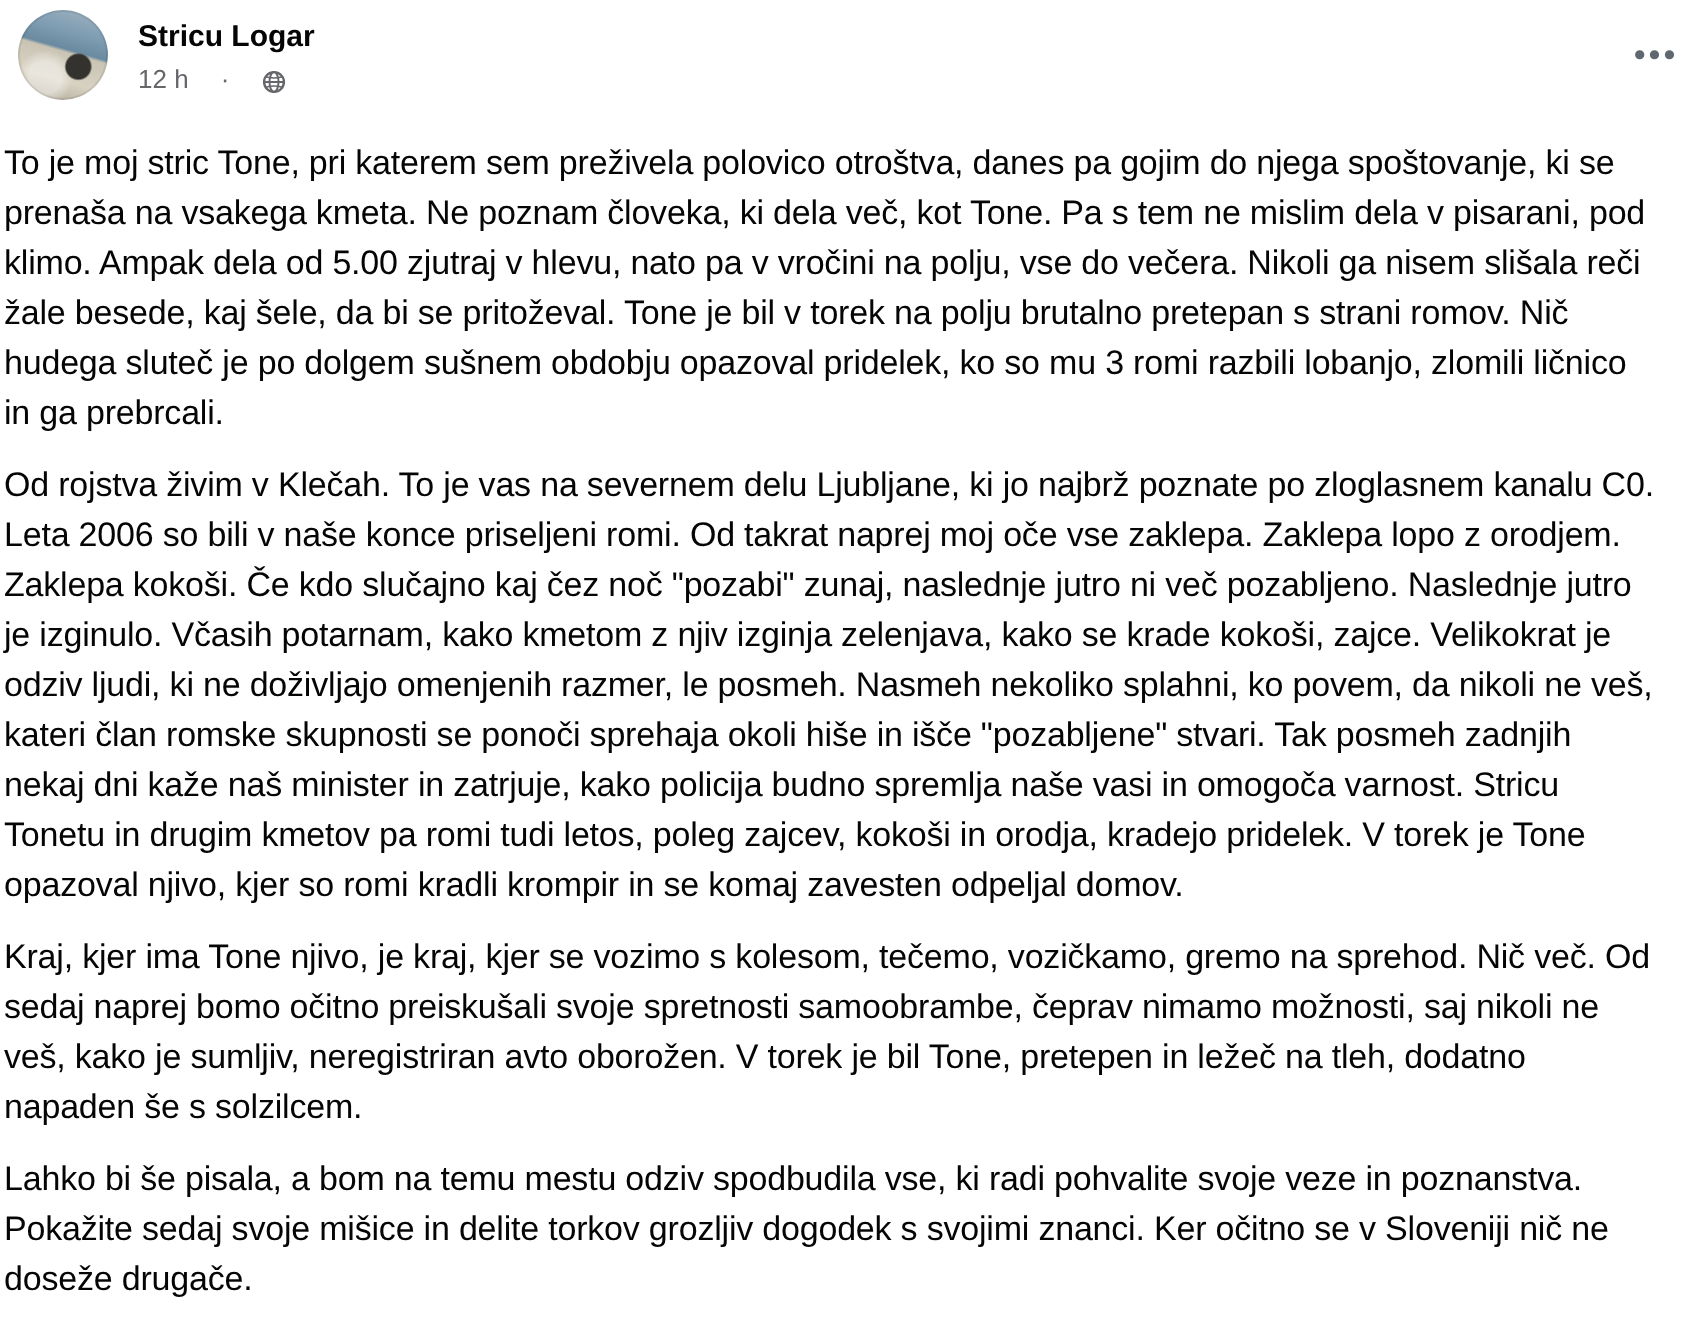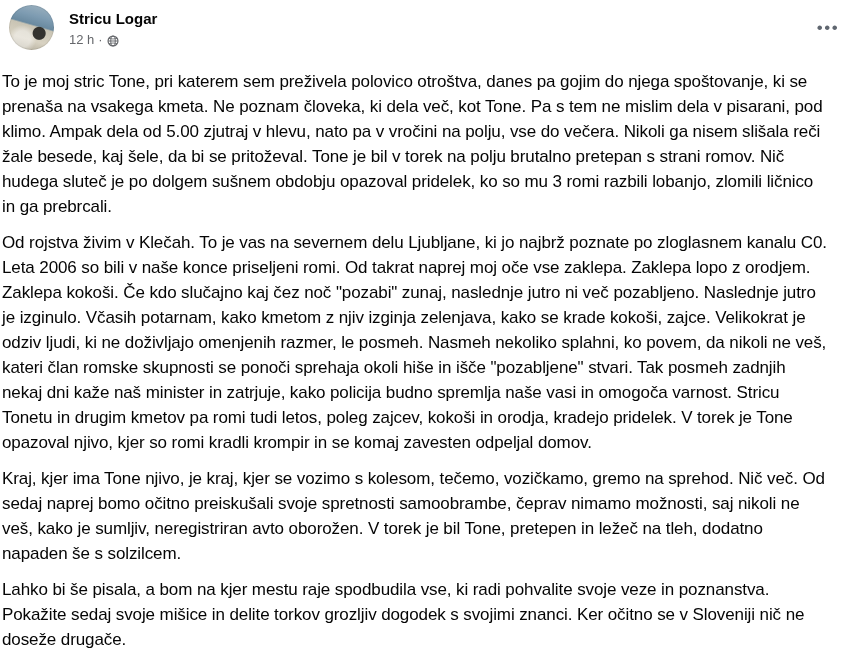--- a/index.html
+++ b/index.html
@@ -50,21 +50,21 @@
     font-size: 15px;
     font-weight: 700;
     line-height: 20px;
     color: #050505;
     cursor: pointer;
   }
   .post-meta {
     margin-top: 3px;
     display: flex;
     align-items: center;
-    gap: 4px;
+    gap: 16px;
     font-size: 13px;
     line-height: 16px;
     color: #65676b;
   }
   .meta-timestamp { cursor: pointer; }
   .globe-icon {
     display: inline-flex;
     align-items: center;
     margin-top: 1px;
   }
@@ -119,14 +119,14 @@
       </span>
     </div>
   </div>
   <button class="more-btn">•••</button>
 </div>
 
 <div class="post-body">
   <p>To je moj stric Tone, pri katerem sem preživela polovico otroštva, danes pa gojim do njega spoštovanje, ki se prenaša na vsakega kmeta. Ne poznam človeka, ki dela več, kot Tone. Pa s tem ne mislim dela v pisarani, pod klimo. Ampak dela od 5.00 zjutraj v hlevu, nato pa v vročini na polju, vse do večera. Nikoli ga nisem slišala reči žale besede, kaj šele, da bi se pritoževal. Tone je bil v torek na polju brutalno pretepan s strani romov. Nič hudega sluteč je po dolgem sušnem obdobju opazoval pridelek, ko so mu 3 romi razbili lobanjo, zlomili ličnico in ga prebrcali.</p>
   <p>Od rojstva živim v Klečah. To je vas na severnem delu Ljubljane, ki jo najbrž poznate po zloglasnem kanalu C0. Leta 2006 so bili v naše konce priseljeni romi. Od takrat naprej moj oče vse zaklepa. Zaklepa lopo z orodjem. Zaklepa kokoši. Če kdo slučajno kaj čez noč "pozabi" zunaj, naslednje jutro ni več pozabljeno. Naslednje jutro je izginulo. Včasih potarnam, kako kmetom z njiv izginja zelenjava, kako se krade kokoši, zajce. Velikokrat je odziv ljudi, ki ne doživljajo omenjenih razmer, le posmeh. Nasmeh nekoliko splahni, ko povem, da nikoli ne veš, kateri član romske skupnosti se ponoči sprehaja okoli hiše in išče "pozabljene" stvari. Tak posmeh zadnjih nekaj dni kaže naš minister in zatrjuje, kako policija budno spremlja naše vasi in omogoča varnost. Stricu Tonetu in drugim kmetov pa romi tudi letos, poleg zajcev, kokoši in orodja, kradejo pridelek. V torek je Tone opazoval njivo, kjer so romi kradli krompir in se komaj zavesten odpeljal domov.</p>
   <p>Kraj, kjer ima Tone njivo, je kraj, kjer se vozimo s kolesom, tečemo, vozičkamo, gremo na sprehod. Nič več. Od sedaj naprej bomo očitno preiskušali svoje spretnosti samoobrambe, čeprav nimamo možnosti, saj nikoli ne veš, kako je sumljiv, neregistriran avto oborožen. V torek je bil Tone, pretepen in ležeč na tleh, dodatno napaden še s solzilcem.</p>
-  <p>Lahko bi še pisala, a bom na kjer mestu raje spodbudila vse, ki radi pohvalite svoje veze in poznanstva. Pokažite sedaj svoje mišice in delite torkov grozljiv dogodek s svojimi znanci. Ker očitno se v Sloveniji nič ne doseže drugače.</p>
+  <p>Lahko bi še pisala, a bom na temu mestu odziv spodbudila vse, ki radi pohvalite svoje veze in poznanstva. Pokažite sedaj svoje mišice in delite torkov grozljiv dogodek s svojimi znanci. Ker očitno se v Sloveniji nič ne doseže drugače.</p>
 </div>
 
 </body></html>

